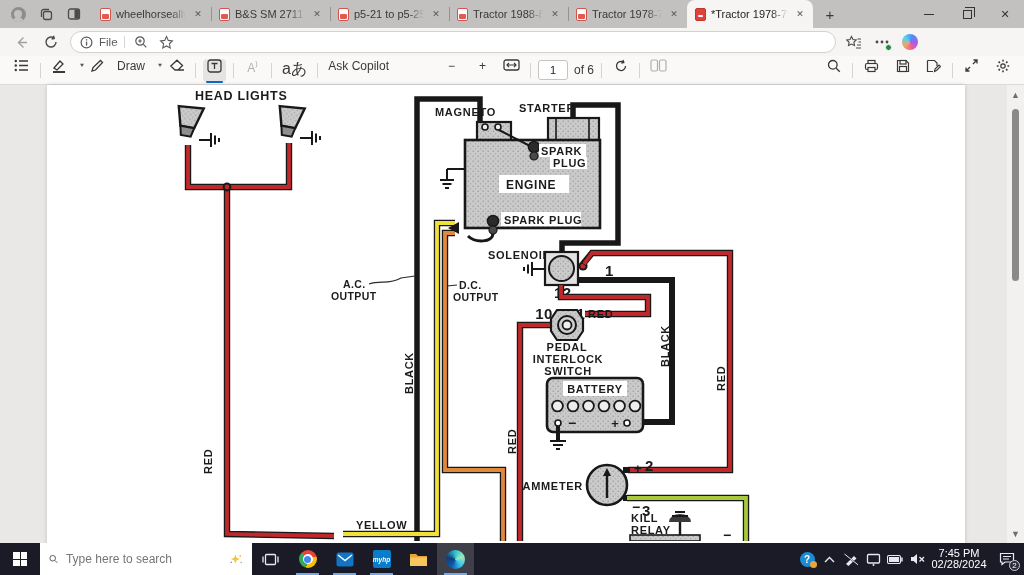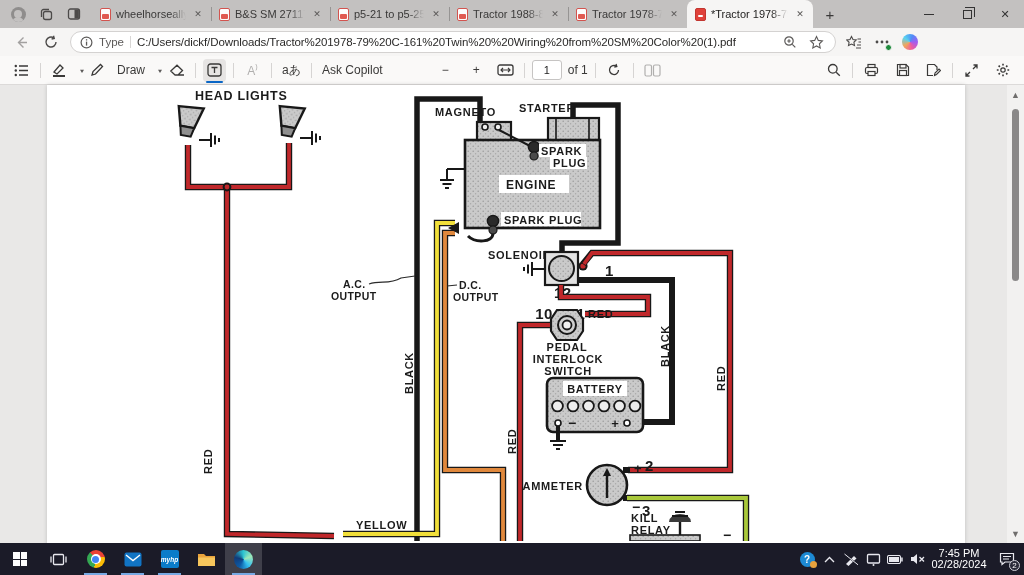--- a/index.html
+++ b/index.html
@@ -36,21 +36,21 @@
 .omni-sep{width:1px;height:12px;background:#d8d6d5}
 .scheme{color:#5c5a59}
 .urltext{flex:1;white-space:nowrap;overflow:hidden;color:#2a2928;letter-spacing:-.1px}
 .bar-ic{width:20px;height:20px;display:flex;align-items:center;justify-content:center;position:relative}
 .greenbadge{position:absolute;right:0px;bottom:1px;width:7px;height:7px;border-radius:50%;background:#1e8a3c;border:1px solid #f6f5f4}
 .copilot{width:16px;height:16px;border-radius:50%;background:conic-gradient(from 20deg,#4f8df7,#a35cf0,#f05c9c,#f0a75c,#59d3f0,#4f8df7)}
 
 
 .pdfbar{height:29px;background:#faf9f8;border-bottom:1px solid #dcdad9;display:flex;align-items:center;padding:0 10px;font-size:12px;color:#3a3938}
 .vdiv{width:1px;height:15px;background:#d6d4d3;margin:0 7px}
-.tool{height:23px;min-width:23px;padding:0 3px;display:flex;align-items:center;justify-content:center;border-radius:4px;gap:13px}
+.tool{height:23px;min-width:23px;padding:0 3px;display:flex;justify-content:center;border-radius:4px;gap:13px}
 .tool.activeT{background:#e6e4e3;position:relative}
 .tool.activeT::after{content:"";position:absolute;left:3px;right:3px;bottom:-1px;height:2px;background:#0b68c9;border-radius:1px}
 .dis{opacity:.38}
 .chev{font-size:8px;color:#5c5a59;transform:scaleY(.8)}
 .pageinput{width:30px;height:20px;border:1px solid #c6c4c3;border-radius:3px;background:#fff;text-align:center;font-size:11px;color:#222;font-family:"Liberation Sans",sans-serif}
 .ofl{margin-left:6px;color:#3a3938}
 .rightTools{margin-left:auto;display:flex;align-items:center}
 
 
 .content{position:absolute;top:85px;left:0;width:1024px;height:458px;background:#e9e8e7}
@@ -170,23 +170,22 @@
           <path d="M12,7 A5,5 0 1 1 9.8,2.9" stroke="#4c4a49" stroke-width="1.4" fill="none"></path>
           <path d="M9.5,0.8 L10.2,3.4 L7.6,4" fill="none" stroke="#4c4a49" stroke-width="1.4"></path>
         </svg>
     </div>
     <div class="omnibox">
       <svg width="13" height="13" viewBox="0 0 13 13">
           <circle cx="6.5" cy="6.5" r="5.4" fill="none" stroke="#5c5a59" stroke-width="1.2"></circle>
           <rect x="5.9" y="5.6" width="1.3" height="4" fill="#5c5a59"></rect>
           <rect x="5.9" y="3.2" width="1.3" height="1.3" fill="#5c5a59"></rect>
         </svg>
-      <span class="scheme">Type</span>
+      <span class="scheme">File</span>
       <span class="omni-sep"></span>
-      <span class="urltext">C:/Users/dickf/Downloads/Tractor%201978-79%20C-161%20Twin%20%20Wiring%20from%20SM%20Color%20(1).pdf</span>
       <span class="bar-ic">
         <svg width="14" height="14" viewBox="0 0 14 14">
             <circle cx="6" cy="6" r="4.2" fill="none" stroke="#5c5a59" stroke-width="1.2"></circle>
             <path d="M9.3,9.3 L12.3,12.3 M4.2,6 H7.8 M6,4.2 V7.8" stroke="#5c5a59" stroke-width="1.2"></path>
           </svg>
       </span>
       <span class="bar-ic">
         <svg width="15" height="15" viewBox="0 0 15 15">
             <path d="M7.5,1.6 L9.3,5.4 L13.4,5.9 L10.4,8.8 L11.2,12.9 L7.5,10.9 L3.8,12.9 L4.6,8.8 L1.6,5.9 L5.7,5.4 Z" fill="none" stroke="#5c5a59" stroke-width="1.1"></path>
           </svg>
@@ -246,38 +245,38 @@
           <rect x="1" y="1" width="13" height="12" rx="2.5" fill="none" stroke="#3a3938" stroke-width="1.3"></rect>
           <path d="M4.5,4.5 H10.5 M7.5,4.5 V10" stroke="#3a3938" stroke-width="1.3"></path>
         </svg>
     </div>
     <div class="vdiv"></div>
     <div class="tool dis">
         <span style="font-size:12px">A⁾</span>
       </div>
     <div class="vdiv"></div>
     <div class="tool">
-        <span style="font-size:12px">aあ</span>
+        <span style="font-size:16px">aあ</span>
       </div>
     <div class="vdiv"></div>
     <div class="tool">
         <span>Ask Copilot</span>
       </div>
 
     <div class="tool" style="margin-left:48px">−</div>
     <div class="tool" style="margin-left:8px">+</div>
     <div class="tool" style="margin-left:6px">
       <svg width="17" height="12" viewBox="0 0 17 12">
           <rect x="1" y="1" width="15" height="10" rx="2" fill="none" stroke="#3a3938" stroke-width="1.3"></rect>
           <path d="M4,6 H13 M6,3.8 L4,6 L6,8.2 M11,3.8 L13,6 L11,8.2" stroke="#3a3938" stroke-width="1.2" fill="none"></path>
         </svg>
     </div>
     <div class="vdiv"></div>
     <input class="pageinput" value="1" style="">
-    <span class="ofl">of 1</span>
+    <span class="ofl">of 6</span>
     <div class="vdiv"></div>
     <div class="tool">
       <svg width="14" height="14" viewBox="0 0 14 14">
           <path d="M11.5,7 A4.5,4.5 0 1 1 9.5,3.3" fill="none" stroke="#3a3938" stroke-width="1.3"></path>
           <path d="M9,1 L9.8,3.5 L7.3,4.2" fill="none" stroke="#3a3938" stroke-width="1.3"></path>
         </svg>
     </div>
     <div class="vdiv"></div>
     <div class="tool dis">
       <svg width="17" height="13" viewBox="0 0 17 13">
@@ -519,20 +518,33 @@
 
   <div class="taskbar">
     <div class="tb-btn startbtn">
       <div class="winlogo">
           <div></div>
           <div></div>
           <div></div>
           <div></div>
         </div>
     </div>
+    <div class="searchbox">
+      <svg width="14" height="14" viewBox="0 0 14 14">
+          <circle cx="5.8" cy="5.8" r="4.4" fill="none" stroke="#4c4c4c" stroke-width="1.4"></circle>
+          <path d="M9.3,9.3 L13,13" stroke="#4c4c4c" stroke-width="1.4"></path>
+        </svg>
+      <input readonly="" placeholder="Type here to search" style="">
+      <svg width="22" height="18" viewBox="0 0 22 18">
+        <path d="M10,2 L12,7 L17,9 L12,11 L10,16 L8,11 L3,9 L8,7 Z" fill="#f5c344"></path>
+        <circle cx="17.5" cy="4.5" r="1.3" fill="#f59c2e"></circle>
+        <circle cx="3.5" cy="14" r="1.2" fill="#4a90e2"></circle>
+        <circle cx="19" cy="14.5" r="1.1" fill="#6cbf4a"></circle>
+      </svg>
+    </div>
     <div class="tb-btn appbtn">
       <svg width="17" height="15" viewBox="0 0 17 15">
           <rect x="3.5" y="2.5" width="10" height="10" rx="1" fill="none" stroke="#e8e8ee" stroke-width="1.3"></rect>
           <path d="M1,4.5 V10.5 M16,4.5 V10.5" stroke="#e8e8ee" stroke-width="1.3"></path>
         </svg>
     </div>
     <div class="tb-btn appbtn">
         <span class="chrome"></span>
         <span class="under"></span>
       </div>

